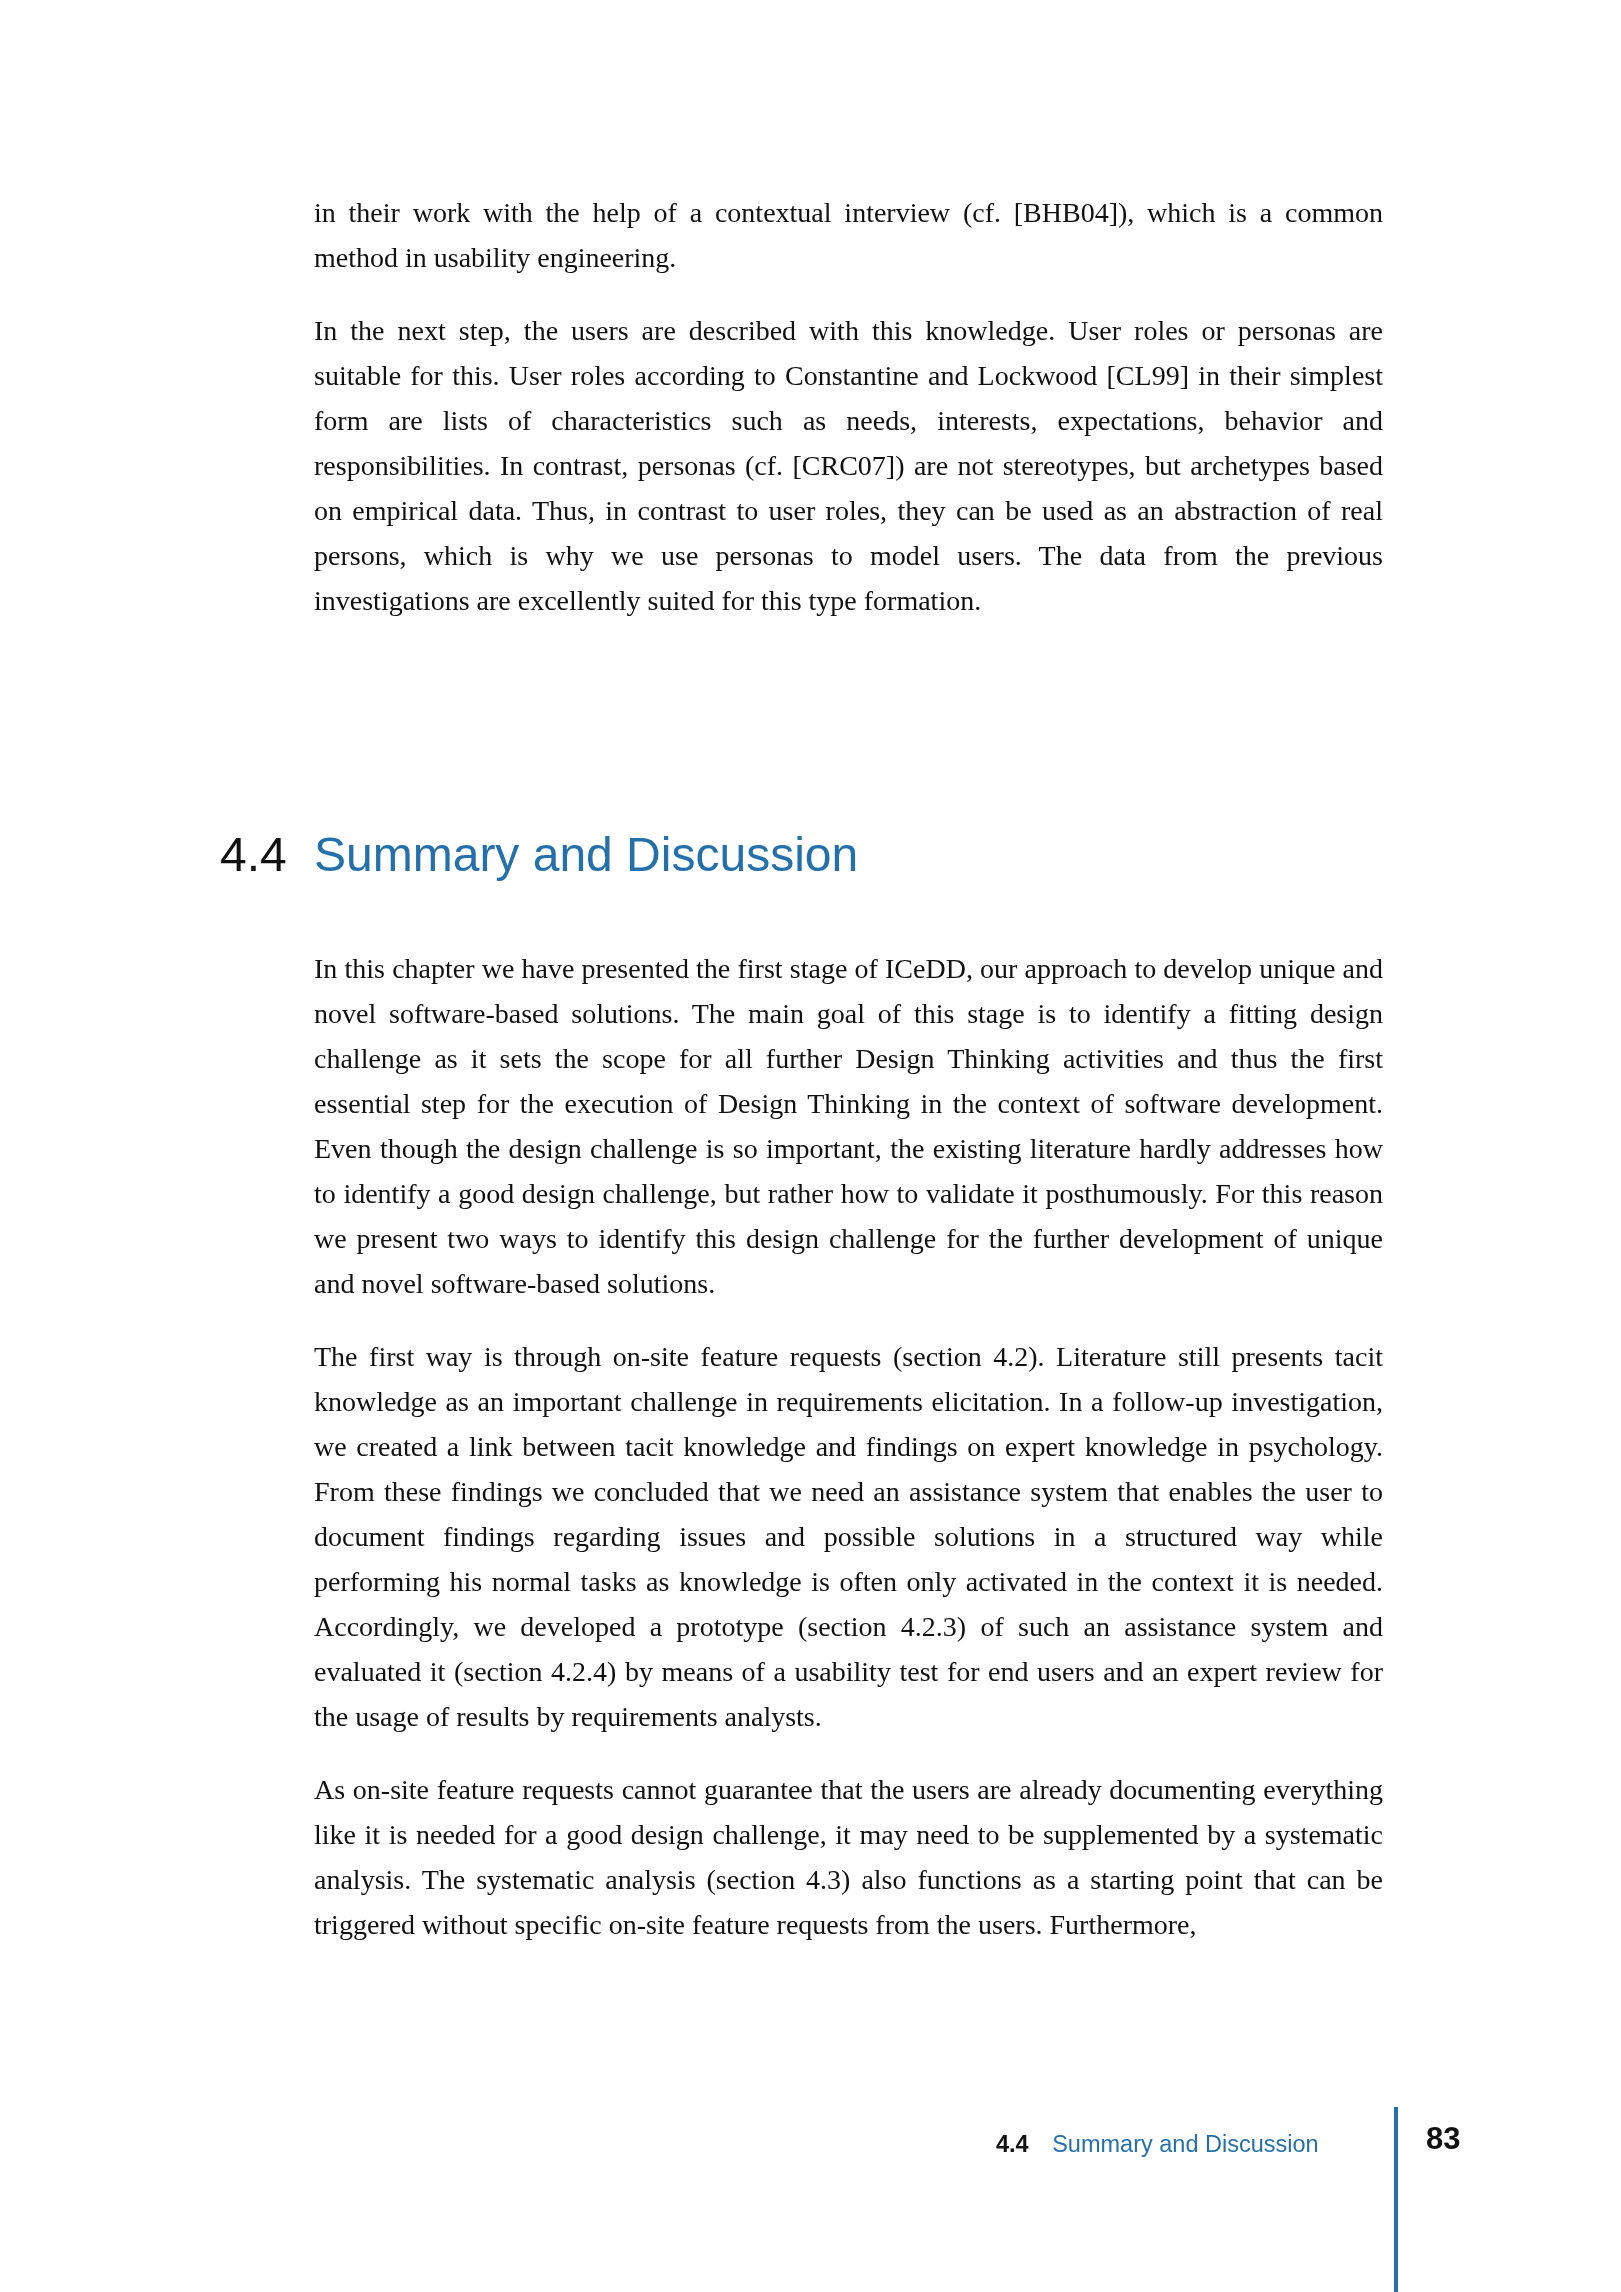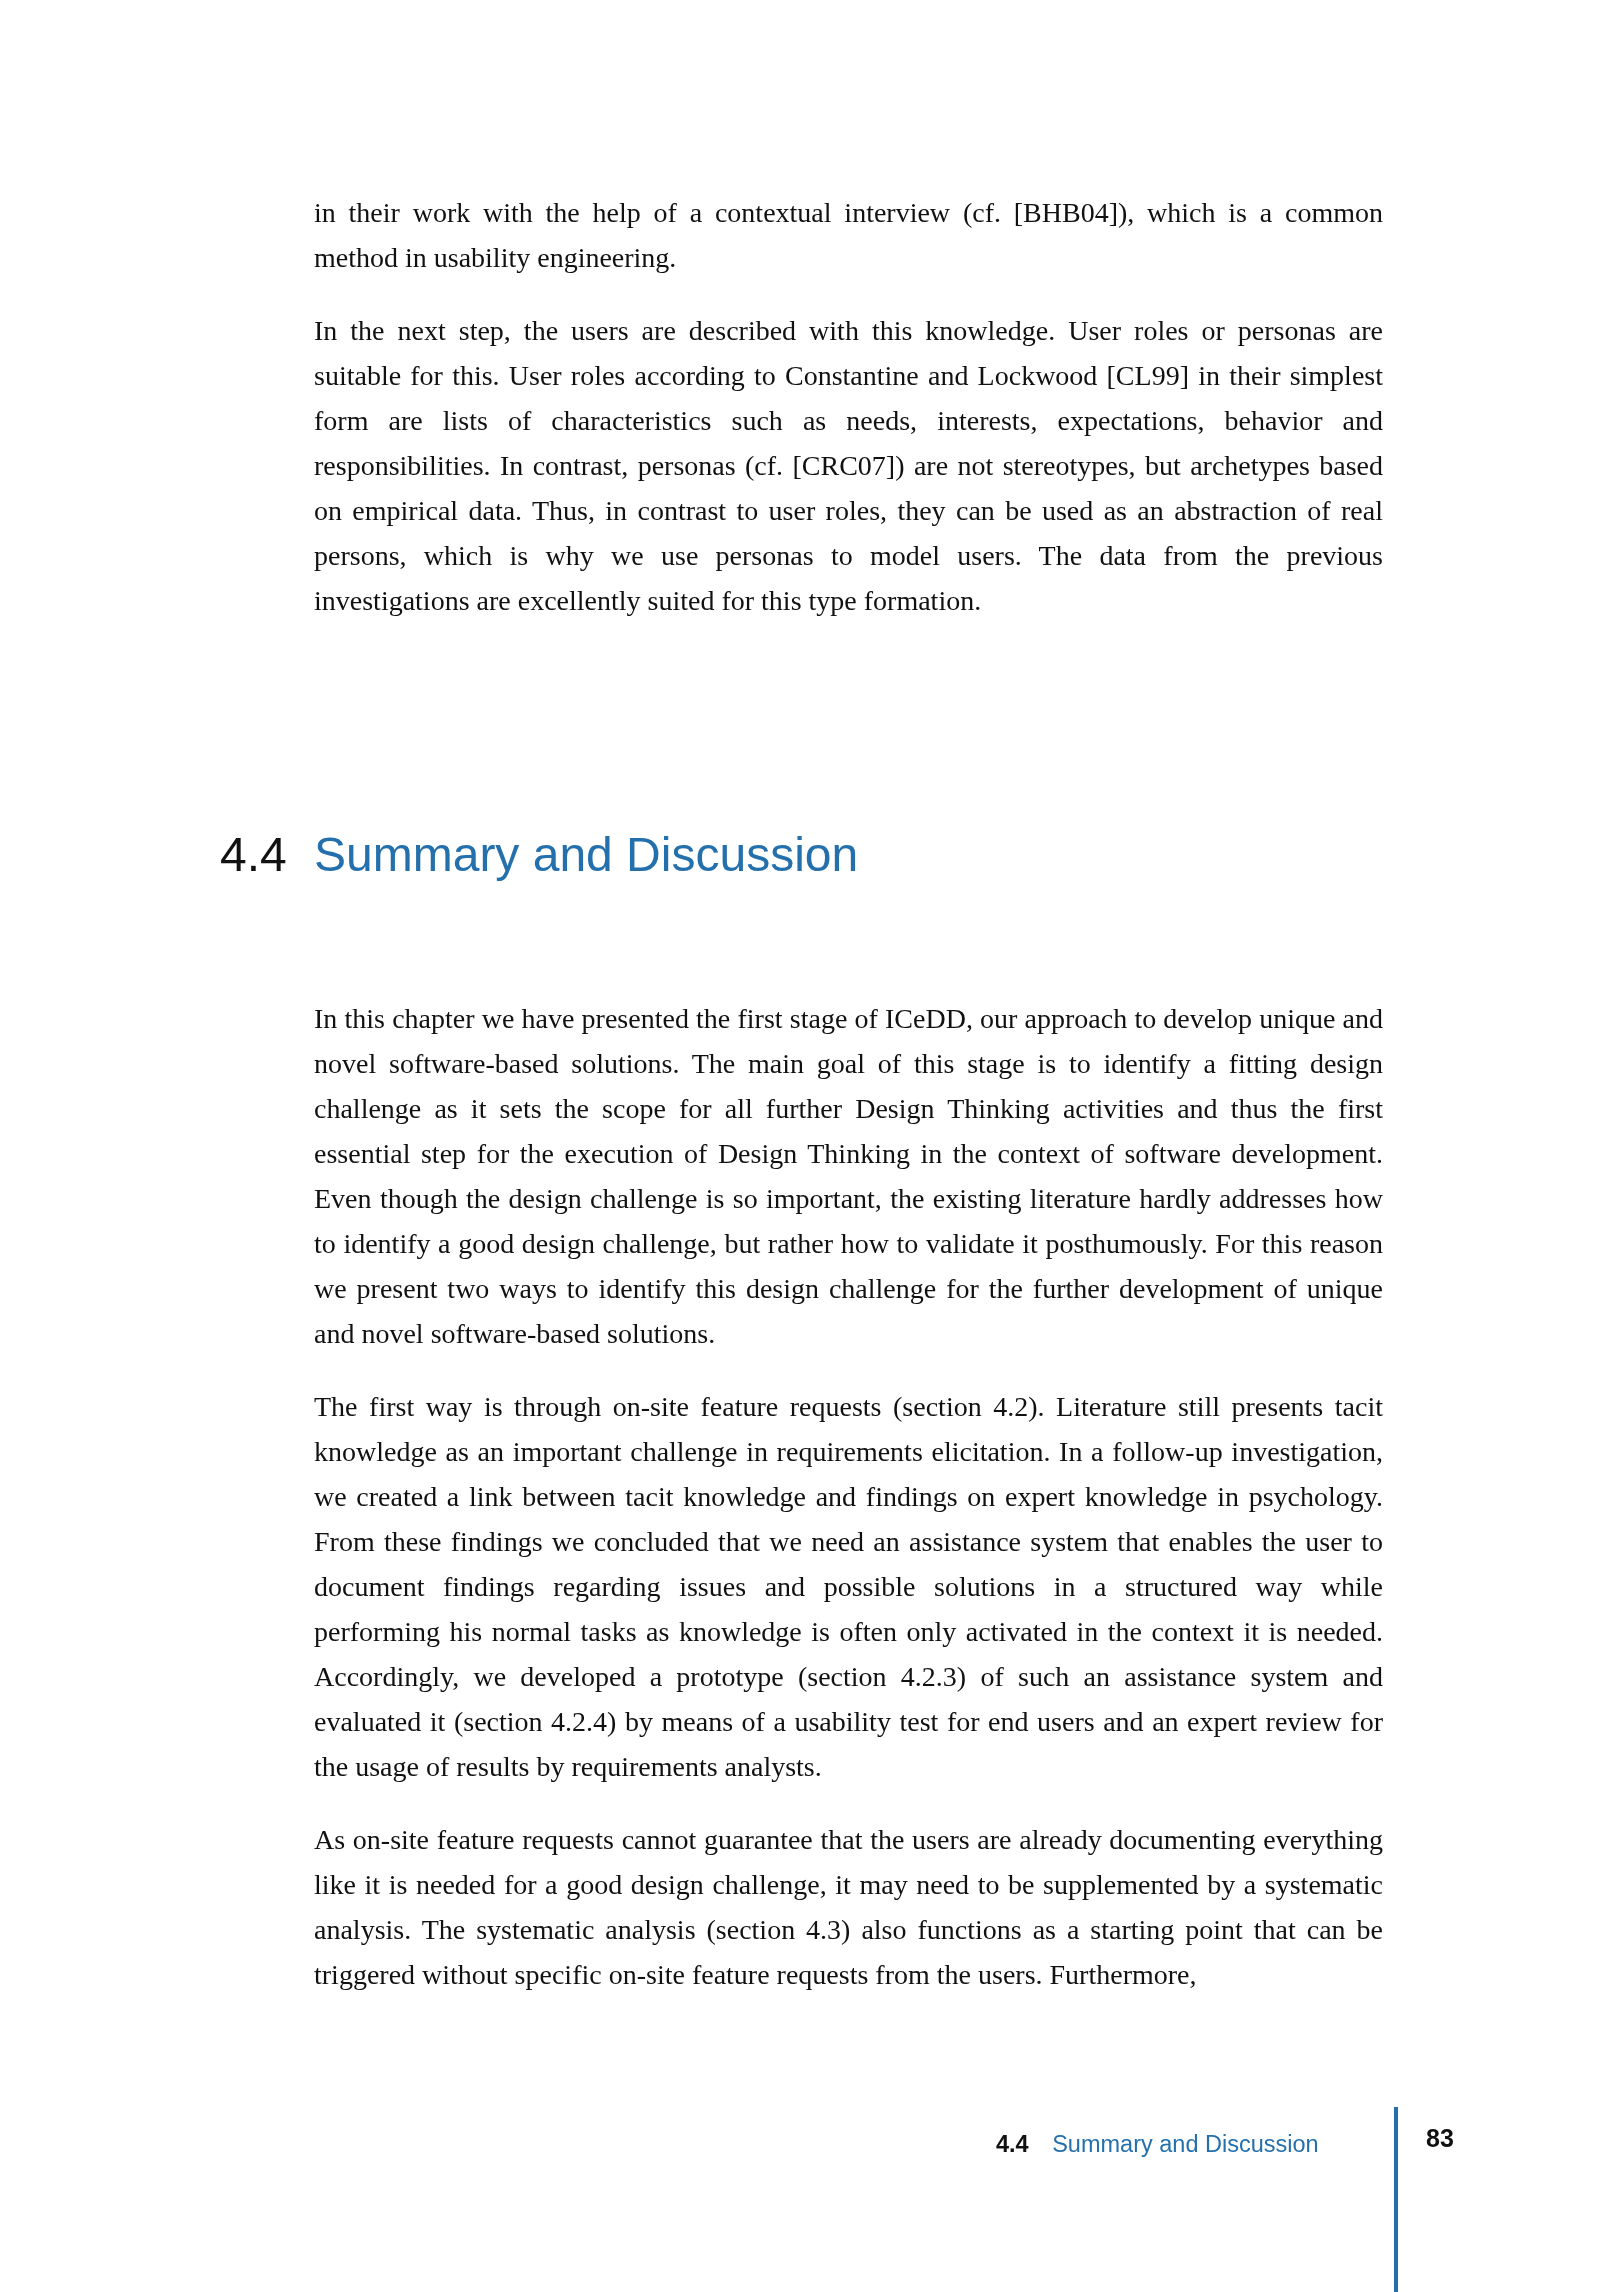--- a/index.html
+++ b/index.html
@@ -6,21 +6,21 @@
   body { width: 1621px; height: 2293px; position: relative; overflow: hidden; }
   .page { position: absolute; left: 0; top: 0; width: 1621px; height: 2293px; }
   .textblock {
     position: absolute; left: 314px; width: 1086px;
     font-family: "Liberation Serif", "DejaVu Serif", serif;
     font-size: 28px; line-height: 45px; color: #111111;
     text-align: justify; hyphens: auto;
   }
   .textblock p { margin: 0 17px 28px 0; }
   #block1 { top: 190px; }
-  #block2 { top: 996px; }
+  #block2 { top: 946px; }
   .section-heading {
     position: absolute; left: 220px; top: 825px;
     font-family: "Liberation Sans", "DejaVu Sans", sans-serif;
     font-size: 48px; line-height: 59px; color: #111111; white-space: nowrap;
   }
   .section-heading .num { display: inline-block; width: 94px; color: #111111; }
   .section-heading .title { color: #2470ad; }
   .footer-running {
     position: absolute; left: 996px; top: 2130px;
     font-family: "Liberation Sans", "DejaVu Sans", sans-serif;
@@ -28,21 +28,21 @@
   }
   .footer-running .num { font-weight: bold; color: #111111; margin-right: 23.5px; }
   .footer-running .title { color: #2470ad; }
   .footer-bar {
     position: absolute; left: 1394px; top: 2107px; width: 3.9px; height: 185px;
     background: #2470ad;
   }
   .page-number {
     position: absolute; left: 1426px; top: 2122px;
     font-family: "Liberation Sans", "DejaVu Sans", sans-serif;
-    font-size: 25px; font-weight: bold; color: #111111; line-height: 33px;
+    font-size: 31px; font-weight: bold; color: #111111; line-height: 33px;
   }
 </style>
 </head>
 <body>
 
 <div class="page">
 
   <div class="textblock" id="block1">
     <p>in their work with the help of a contextual interview (cf. [BHB04]), which is a common method in usability engineering.</p>
     <p>In the next step, the users are described with this knowledge.  User roles or personas are suitable for this. User roles according to Constantine and Lockwood [CL99] in their simplest form are lists of characteristics such as needs, interests, expectations, behavior and responsibilities. In contrast, personas (cf. [CRC07]) are not stereotypes, but archetypes based on empirical data. Thus, in contrast to user roles, they can be used as an abstraction of real persons, which is why we use personas to model users. The data from the previous investigations are excellently suited for this type formation.</p>

